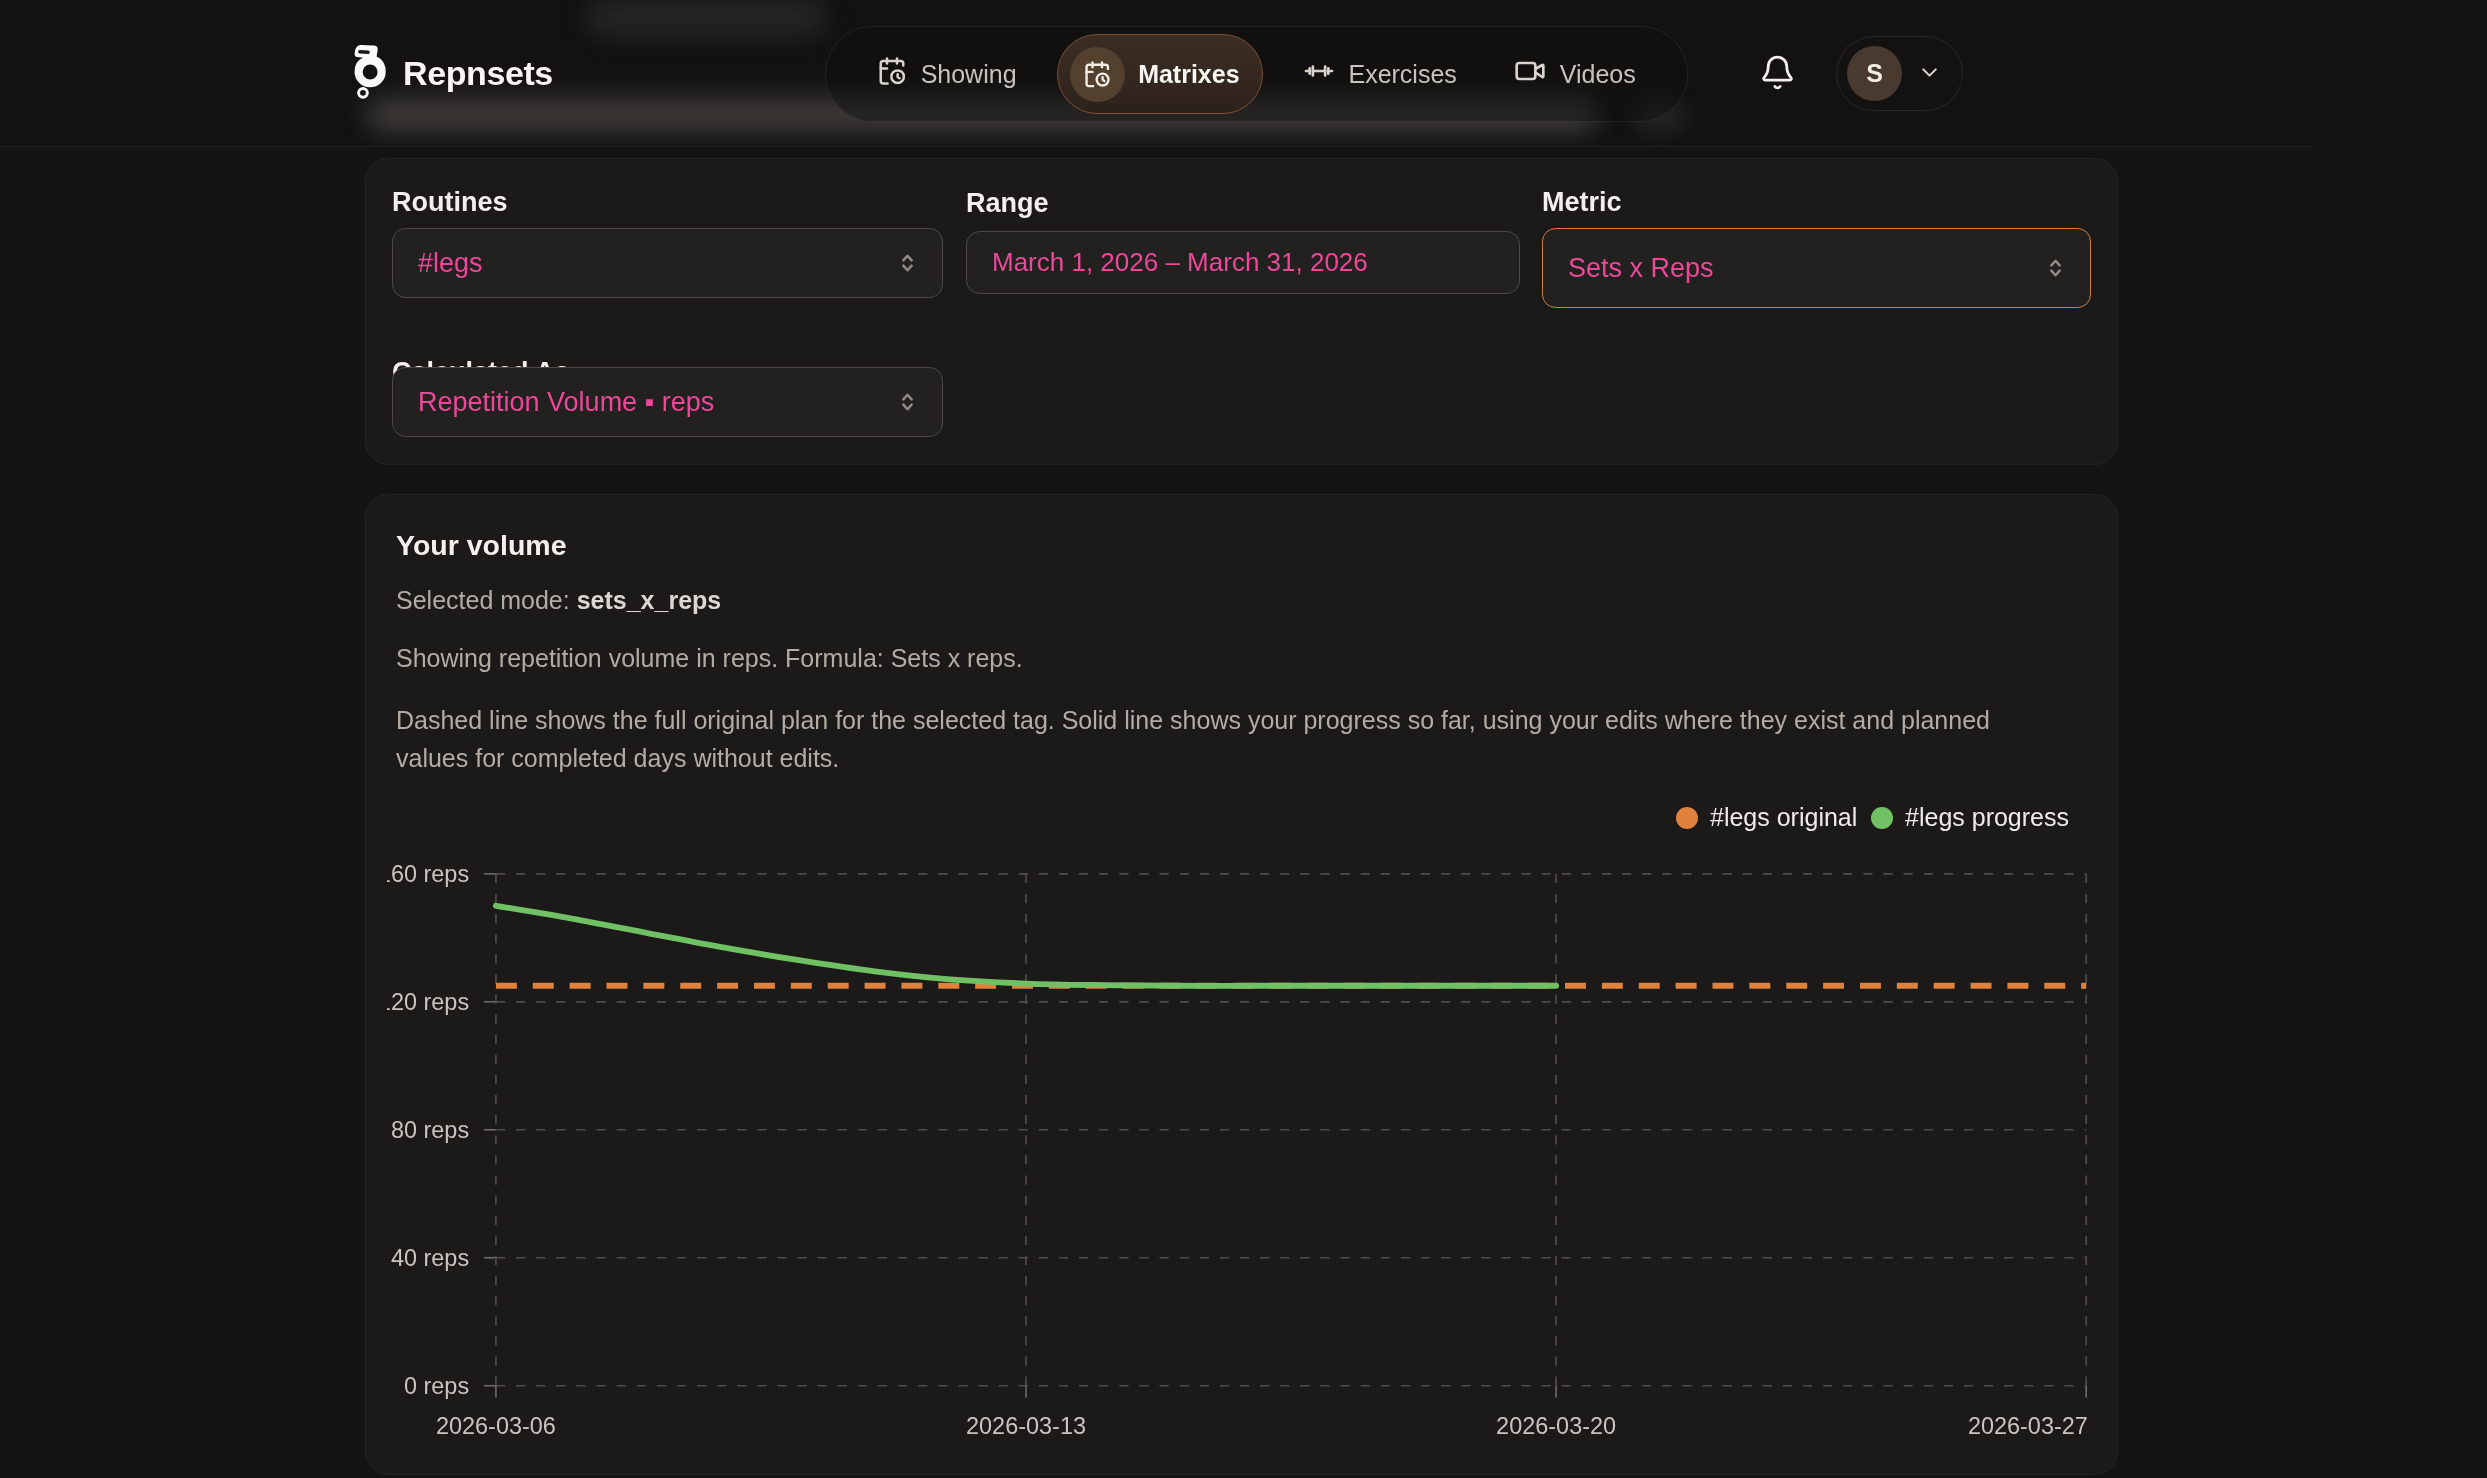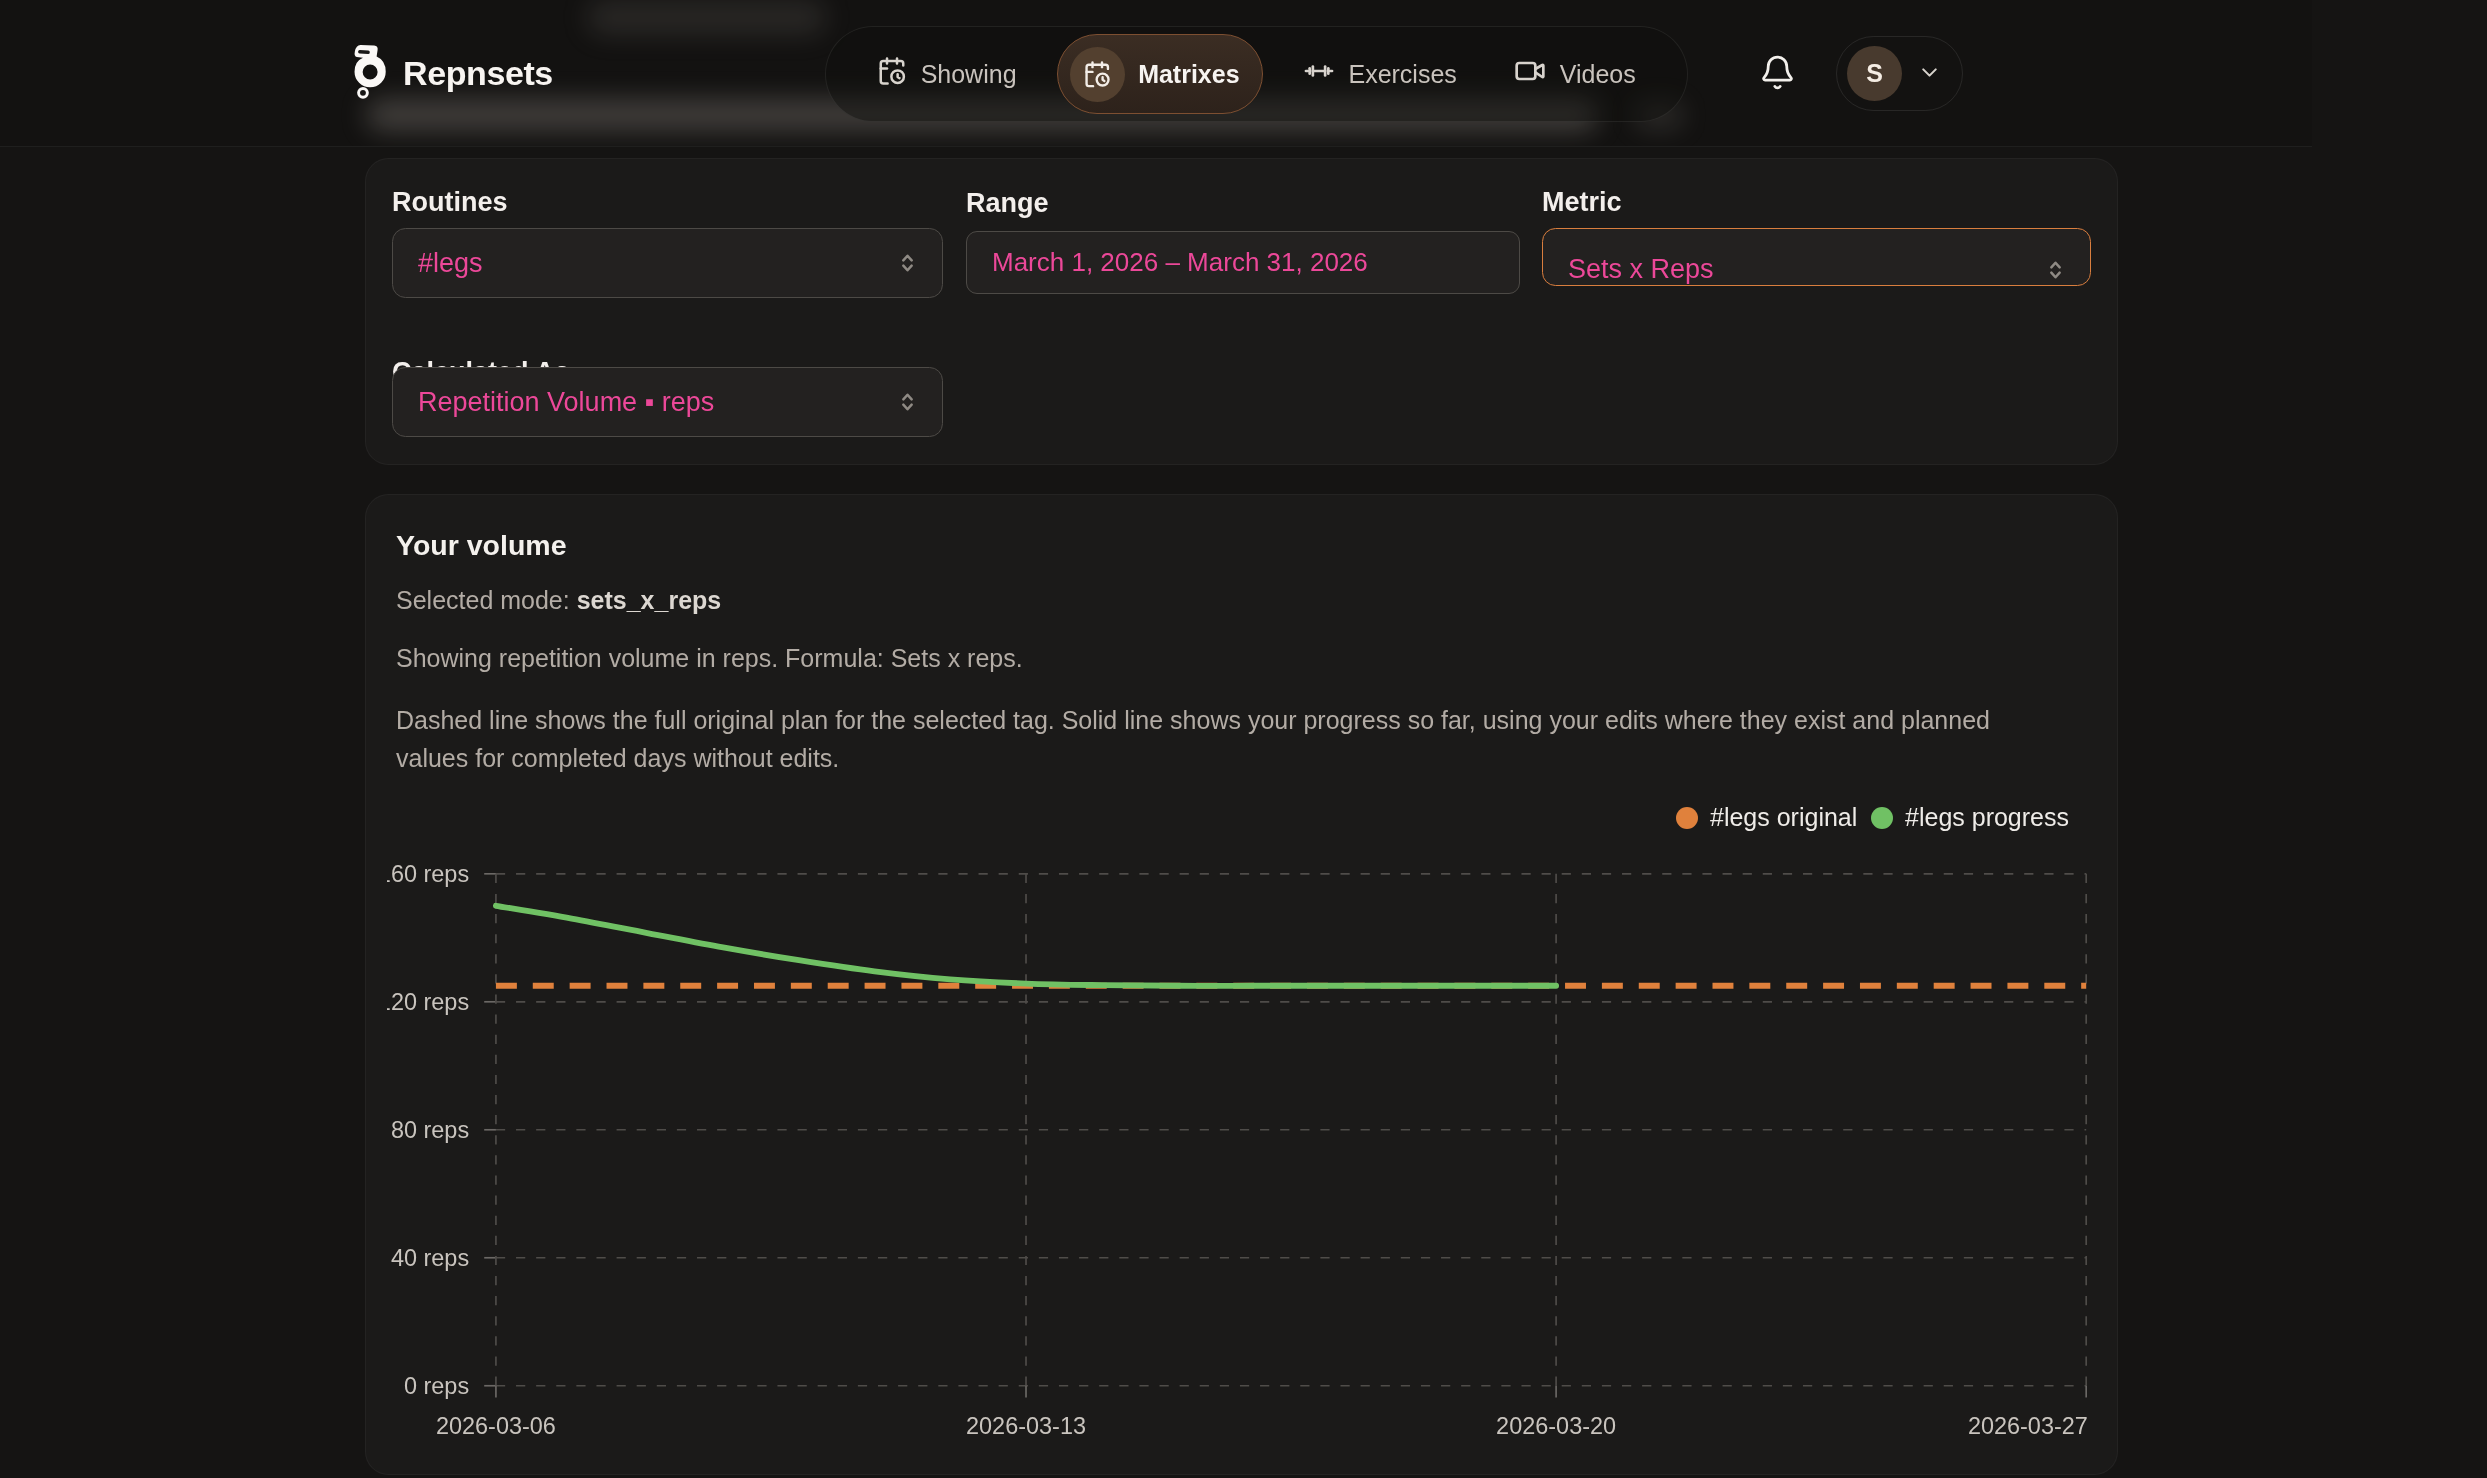--- a/index.html
+++ b/index.html
@@ -168,26 +168,26 @@
       <span class="val">#legs</span>
       <span class="chevrons">
         <svg width="25" height="30" viewBox="0 0 24 24" fill="none" stroke="#8f8a84" stroke-width="2.4" stroke-linecap="round" stroke-linejoin="round">
             <path d="m8 9.5 4-4.5 4 4.5"></path>
             <path d="m8 14.5 4 4.5 4-4.5"></path>
           </svg>
       </span>
     </div>
 
     <div class="field-label" style="left:600px; top:29px;">Range</div>
-    <div class="control range-box" style="left:600px; top:72px; width:554px; height:63px;border-radius:11px;">
+    <div class="control range-box" style="left:600px; top:72px; width:554px; height:63px;">
       <span class="val">March 1, 2026 – March 31, 2026</span>
     </div>
 
     <div class="field-label" style="left:1176px; top:28px;">Metric</div>
-    <div class="control focused" style="left:1176px; top:69px; width:549px; height:58px;align-items:flex-end;">
+    <div class="control focused" style="left:1176px; top:69px; width:549px; height:80px;">
       <span class="val">Sets x Reps</span>
       <span class="chevrons">
         <svg width="25" height="30" viewBox="0 0 24 24" fill="none" stroke="#8f8a84" stroke-width="2.4" stroke-linecap="round" stroke-linejoin="round">
             <path d="m8 9.5 4-4.5 4 4.5"></path>
             <path d="m8 14.5 4 4.5 4-4.5"></path>
           </svg>
       </span>
     </div>
 
     <div class="field-label" style="left:26px; top:166px;margin-top:32px;">Calculated As</div>

